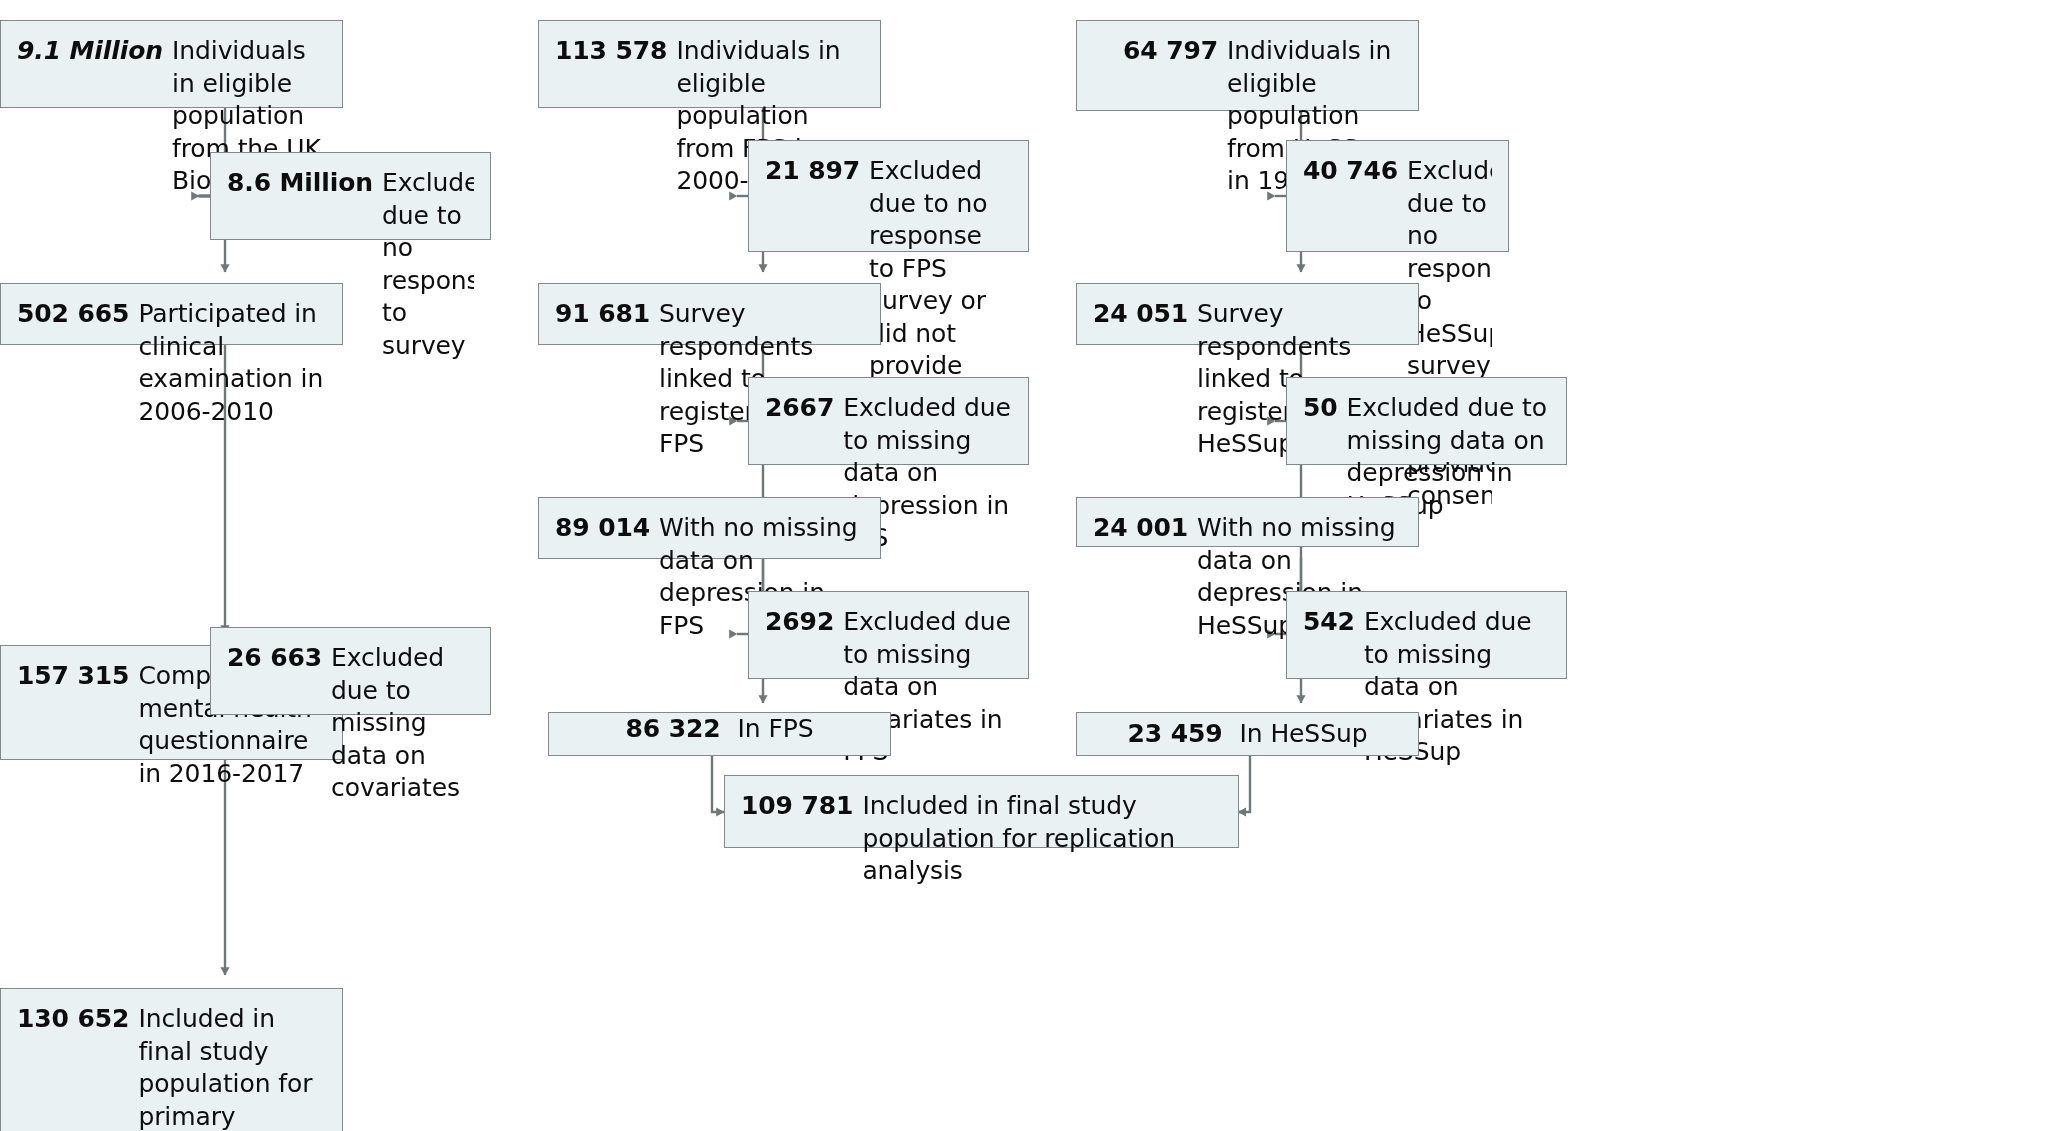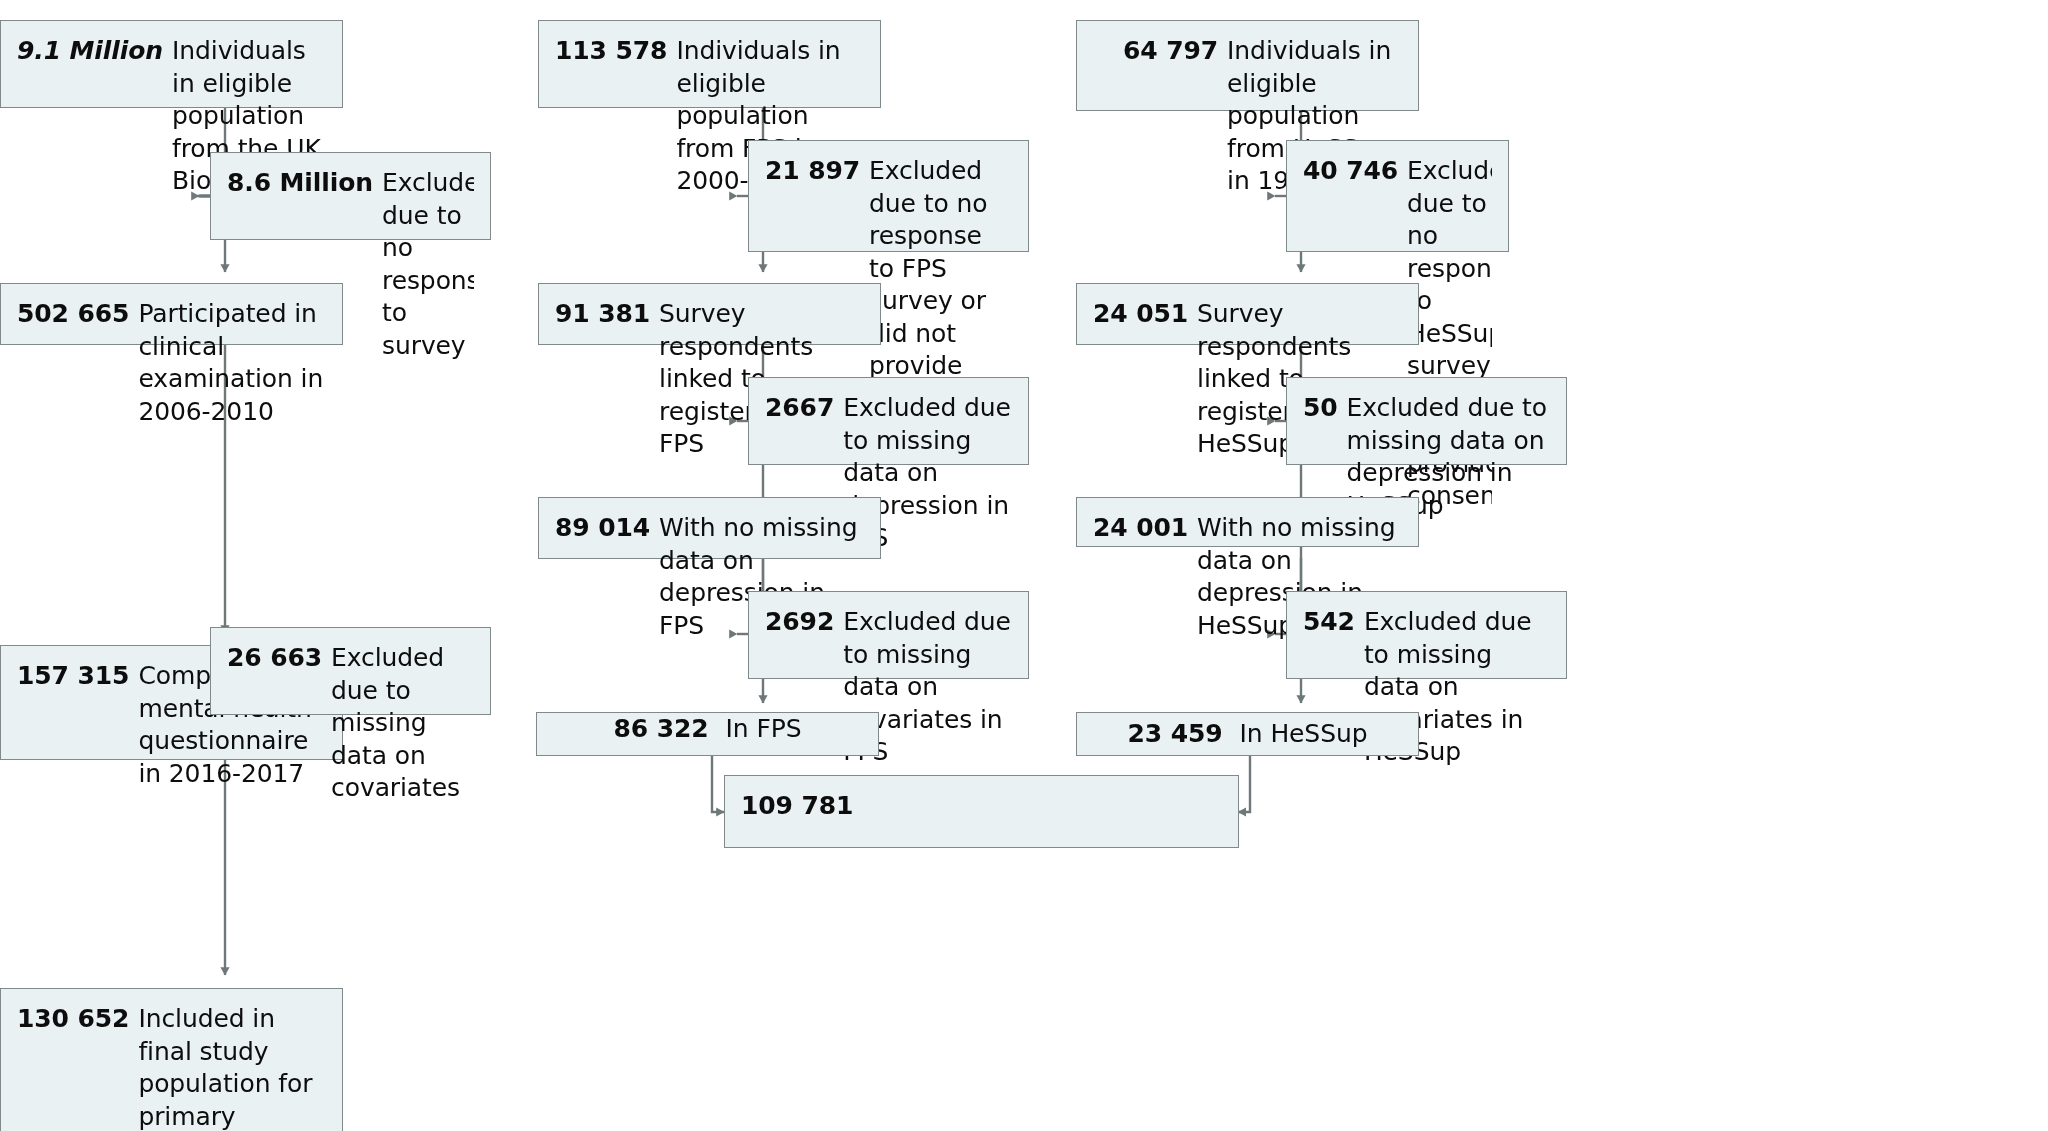--- a/index.html
+++ b/index.html
@@ -162,21 +162,21 @@
 
   <div class="node" style="left:748px; top:140px; width:281px; height:112px;">
     <span class="inner hang">
       <span class="num" style="margin-right: 9px;">21 897</span>
       <span class="body txt">Excluded due to no response to FPS survey or did not provide consent</span>
     </span>
   </div>
 
   <div class="node" style="left:538px; top:283px; width:343px; height:62px;">
     <span class="inner hang">
-      <span class="num" style="margin-right: 9px;">91 381</span>
+      <span class="num" style="margin-right: 9px;">91 681</span>
       <span class="body txt">Survey respondents linked to register data in FPS</span>
     </span>
   </div>
 
   <div class="node" style="left:748px; top:377px; width:281px; height:88px;">
     <span class="inner hang">
       <span class="num" style="margin-right: 9px;">2667</span>
       <span class="body txt">Excluded due to missing data on depression in FPS</span>
     </span>
   </div>
@@ -188,21 +188,21 @@
     </span>
   </div>
 
   <div class="node" style="left:748px; top:591px; width:281px; height:88px;">
     <span class="inner hang">
       <span class="num" style="margin-right: 9px;">2692</span>
       <span class="body txt">Excluded due to missing data on covariates in FPS</span>
     </span>
   </div>
 
-  <div class="node center" style="left:536px; top:712px; width:343px; height:44px; align-items:center; padding-top:0; padding-bottom:10px;">
+  <div class="node center" style="left:548px; top:712px; width:343px; height:44px; align-items:center; padding-top:0; padding-bottom:10px;">
     <span class="inner hang">
       <span class="num" style="margin-right: 9px;">86 322</span>
       <span class="body txt">In FPS</span>
     </span>
   </div>
 
   <div class="node" style="left:1076px; top:20px; width:343px; height:91px;padding-left:46px;">
     <span class="inner hang">
       <span class="num" style="margin-right: 9px;">64 797</span>
       <span class="body txt">Individuals in eligible population from HeSSup in 1998</span>
@@ -247,16 +247,17 @@
   <div class="node center" style="left:1076px; top:712px; width:343px; height:44px; align-items:center; padding-top:0; padding-bottom:0;">
     <span class="inner hang">
       <span class="num" style="margin-right: 9px;">23 459</span>
       <span class="body txt">In HeSSup</span>
     </span>
   </div>
 
   <div class="node" style="left:724px; top:775px; width:515px; height:73px;">
     <span class="inner hang">
       <span class="num" style="margin-right: 9px;">109 781</span>
+      <span class="body txt">Included in final study population for replication analysis</span>
     </span>
   </div>
 
 </div>
 
 </body></html>

